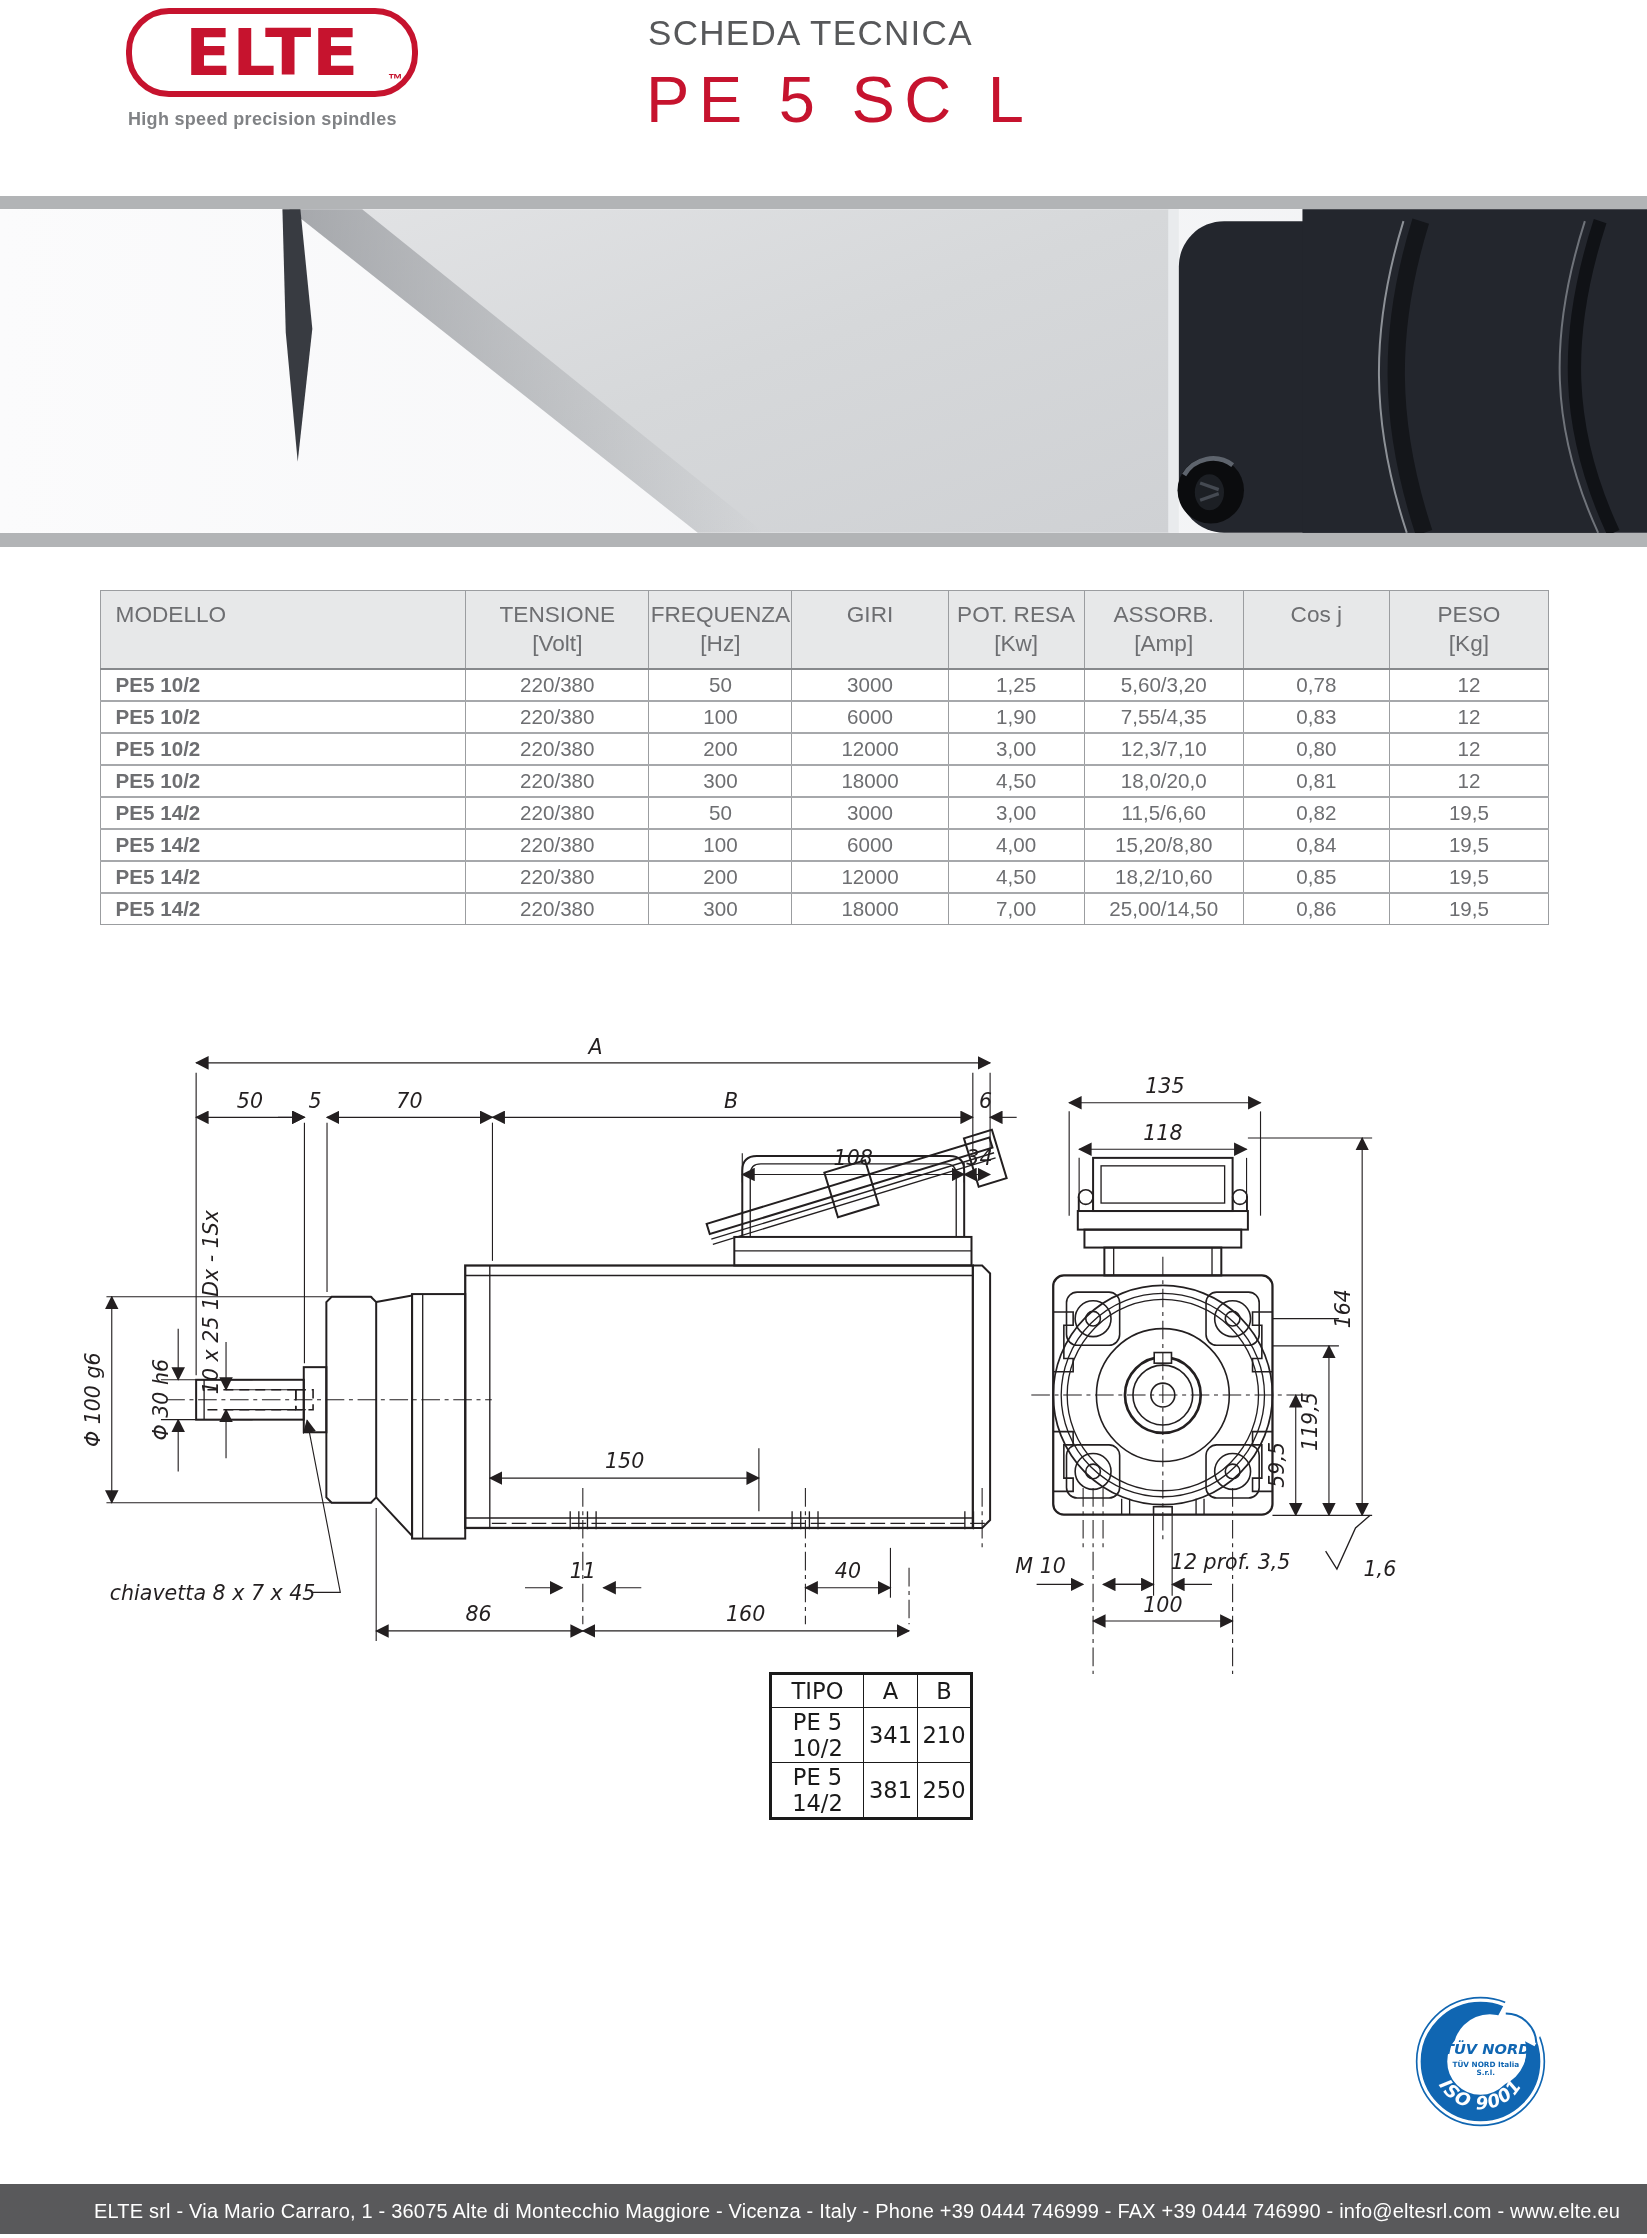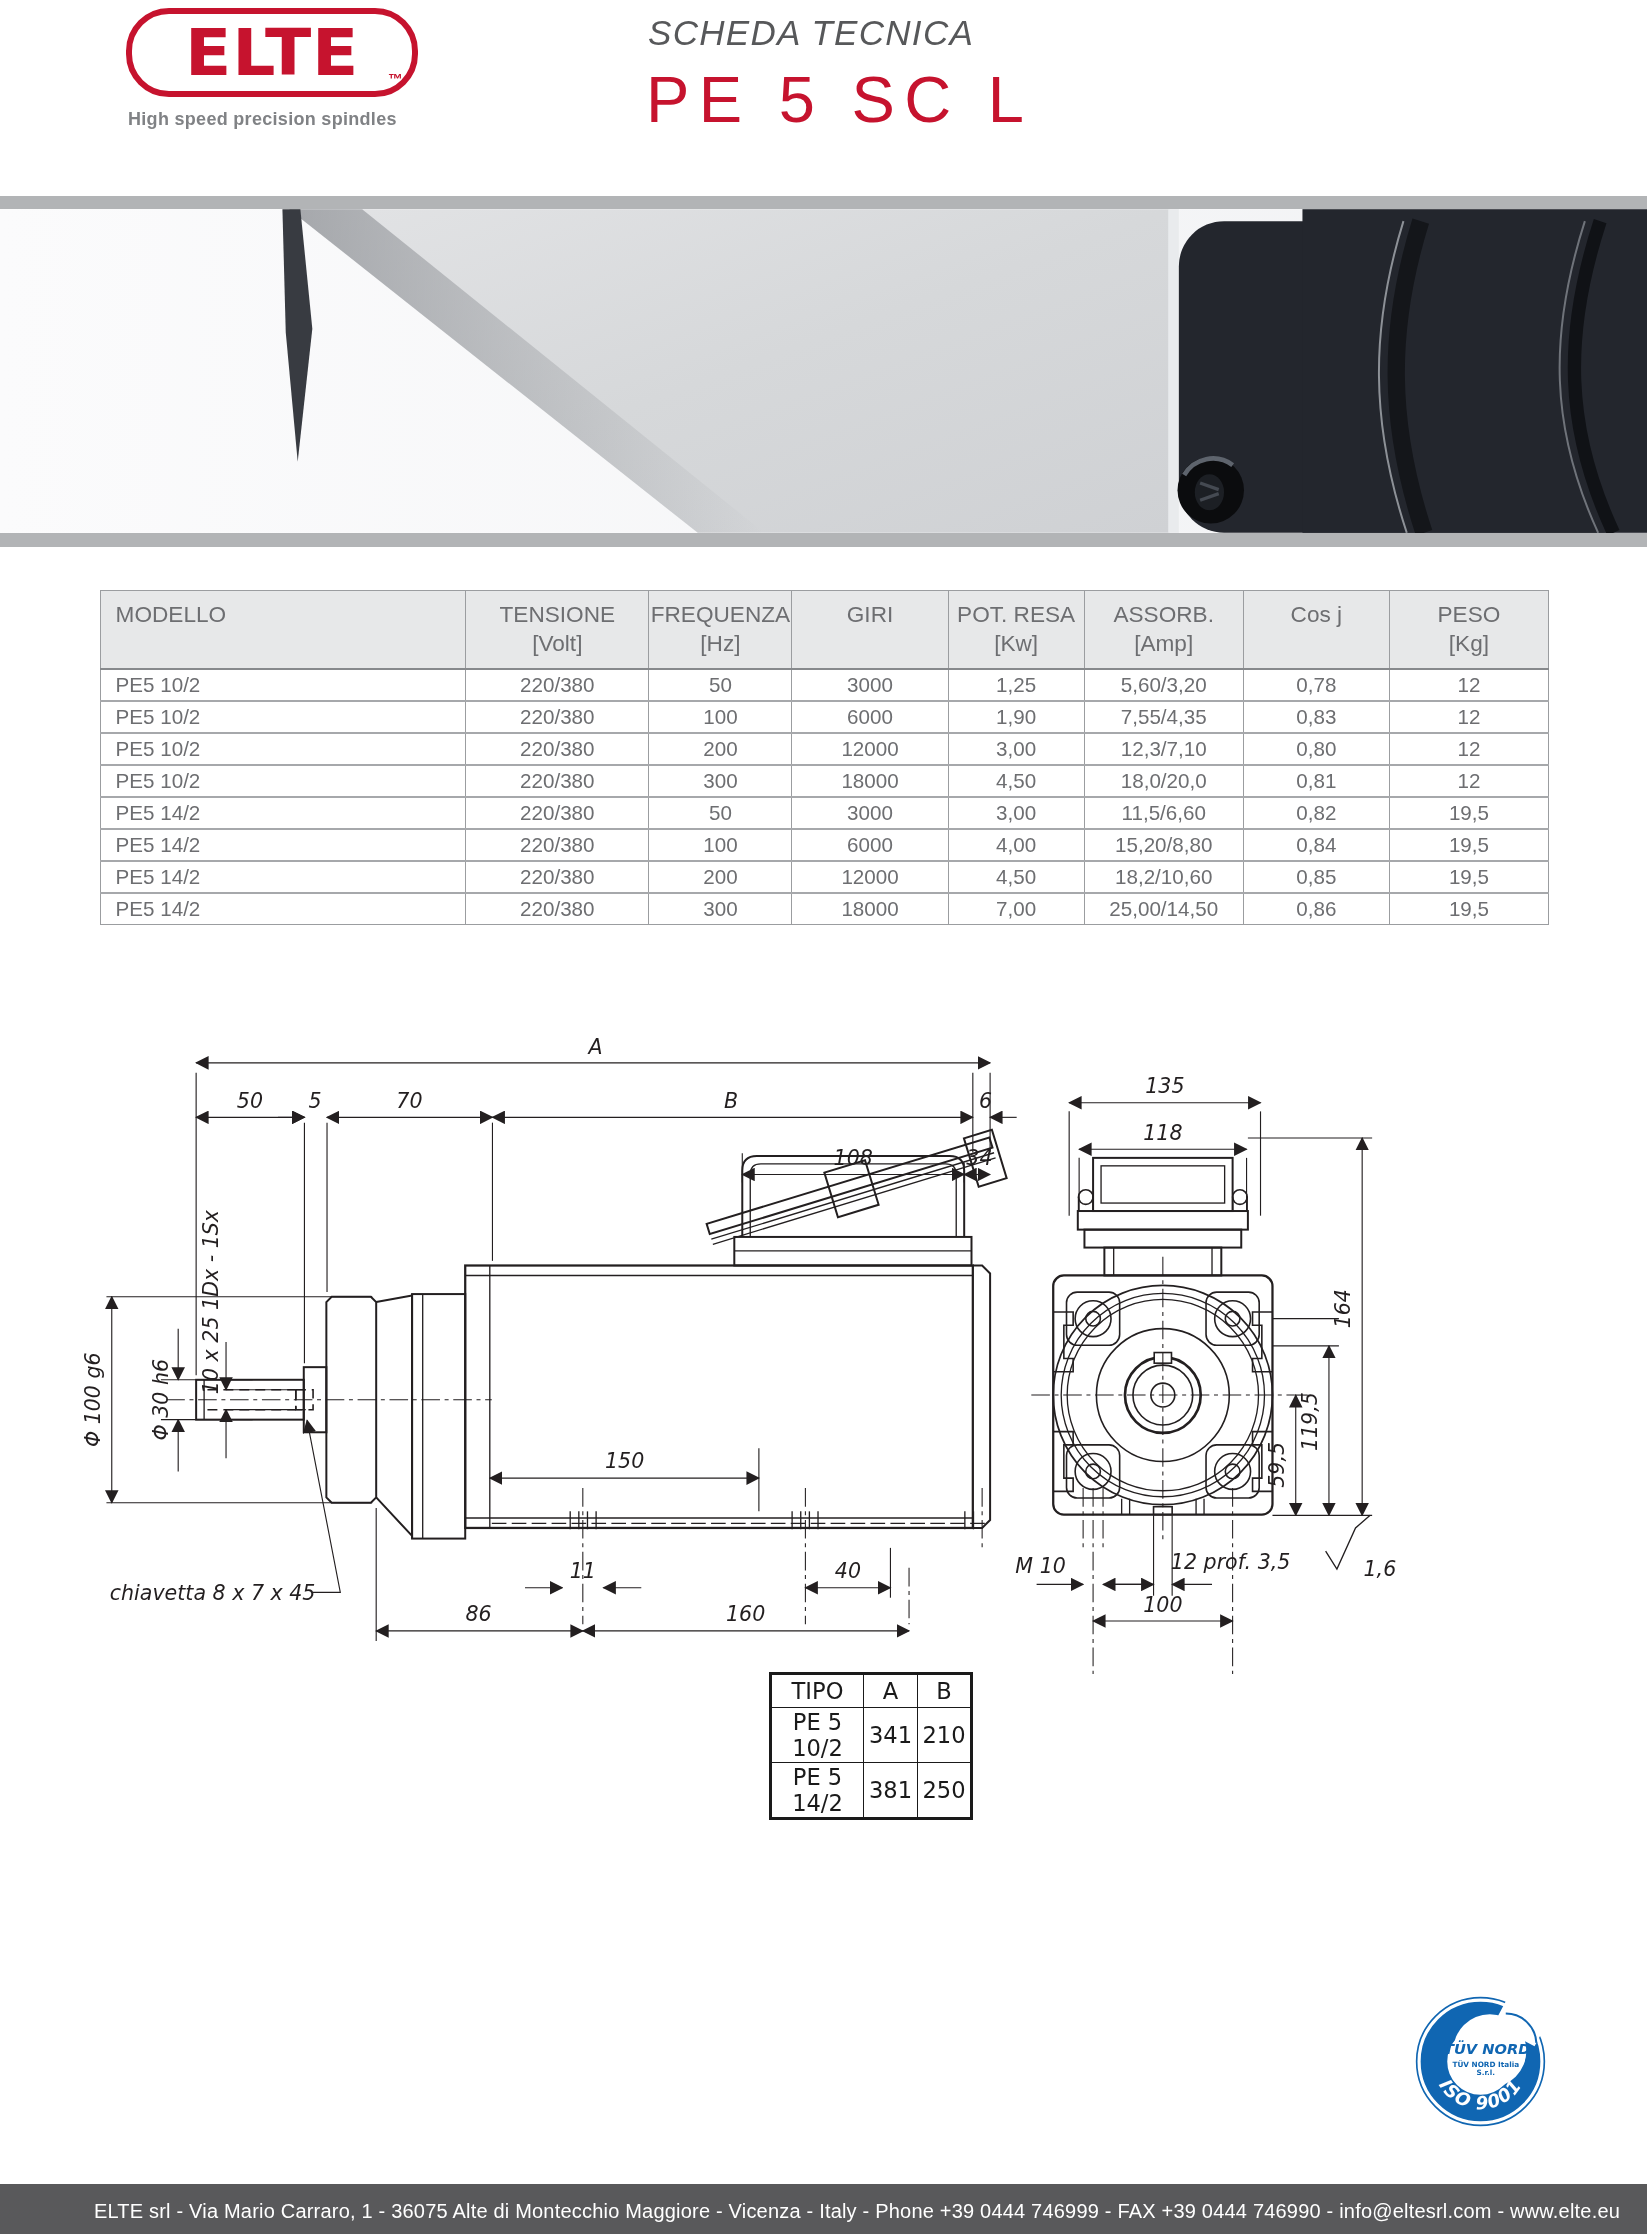--- a/index.html
+++ b/index.html
@@ -8,37 +8,37 @@
 
   
   .logo-box{position:absolute;left:126px;top:8px;width:292px;height:89px;
             border:6px solid #c6132e;border-radius:43px;box-sizing:border-box;
             display:flex;align-items:center;justify-content:center;}
   .logo-text{font-family:"DejaVu Sans",sans-serif;font-weight:900;font-size:64px;color:#c6132e;
              letter-spacing:0.7px;transform:scaleX(1.06);line-height:1;}
   .logo-tm{position:absolute;right:9.3px;bottom:4px;font-size:14.6px;color:#c6132e;font-weight:700;}
   .tagline{position:absolute;left:128px;top:109px;width:292px;font-size:18px;font-weight:700;
            color:#808285;letter-spacing:0.3px;}
-  .doc-type{position:absolute;left:648px;top:13.3px;font-size:35px;color:#57585a;letter-spacing:1.3px;font-style:italic;}
+  .doc-type{position:absolute;left:648px;top:13.3px;font-size:35px;color:#57585a;letter-spacing:1.3px;}
   .model-title{position:absolute;left:646px;top:62px;font-size:65px;color:#c6132e;letter-spacing:9.3px;}
 
   
   .band{position:absolute;left:0;width:1648px;background:#b2b4b6;}
   .band.top{top:196px;height:13.3px;}
   .band.bottom{top:533px;height:14px;}
   .photo{position:absolute;left:0;top:209px;width:1648px;height:324px;}
 
   
   .spec{position:absolute;left:100px;top:590px;width:1449px;border-collapse:collapse;
         table-layout:fixed;color:#6d6e71;border-radius:17px;}
   .spec th,.spec td{border:1.3px solid #9b9da0;box-sizing:border-box;}
   .spec th{background:#e7e8e9;height:78px;font-weight:400;vertical-align:top;padding-top:9.3px;
            border-bottom:2px solid #87898c;}
   .spec td{height:32px;text-align:center;font-size:20.6px;border-top:2px solid #a6a8ab;}
-  .spec td.model{text-align:left;padding-left:14.6px;}
+  .spec td.model{text-align:left;padding-left:14.6px;font-weight:bold;}
   .spec .h1{font-size:22.6px;line-height:29px;}
   .spec .h2{font-size:22.6px;line-height:29px;}
   .spec th.model-h{text-align:left;padding-left:14.6px;}
 
   
   .drawing{position:absolute;left:0;top:1023px;width:1648px;height:784px;}
   .ink{stroke:#231f20;fill:none;}
   .dim{font-family:"DejaVu Sans",sans-serif;font-style:italic;font-size:31px;fill:#231f20;}
   .dims line,.dims path{stroke:#231f20;}
 

